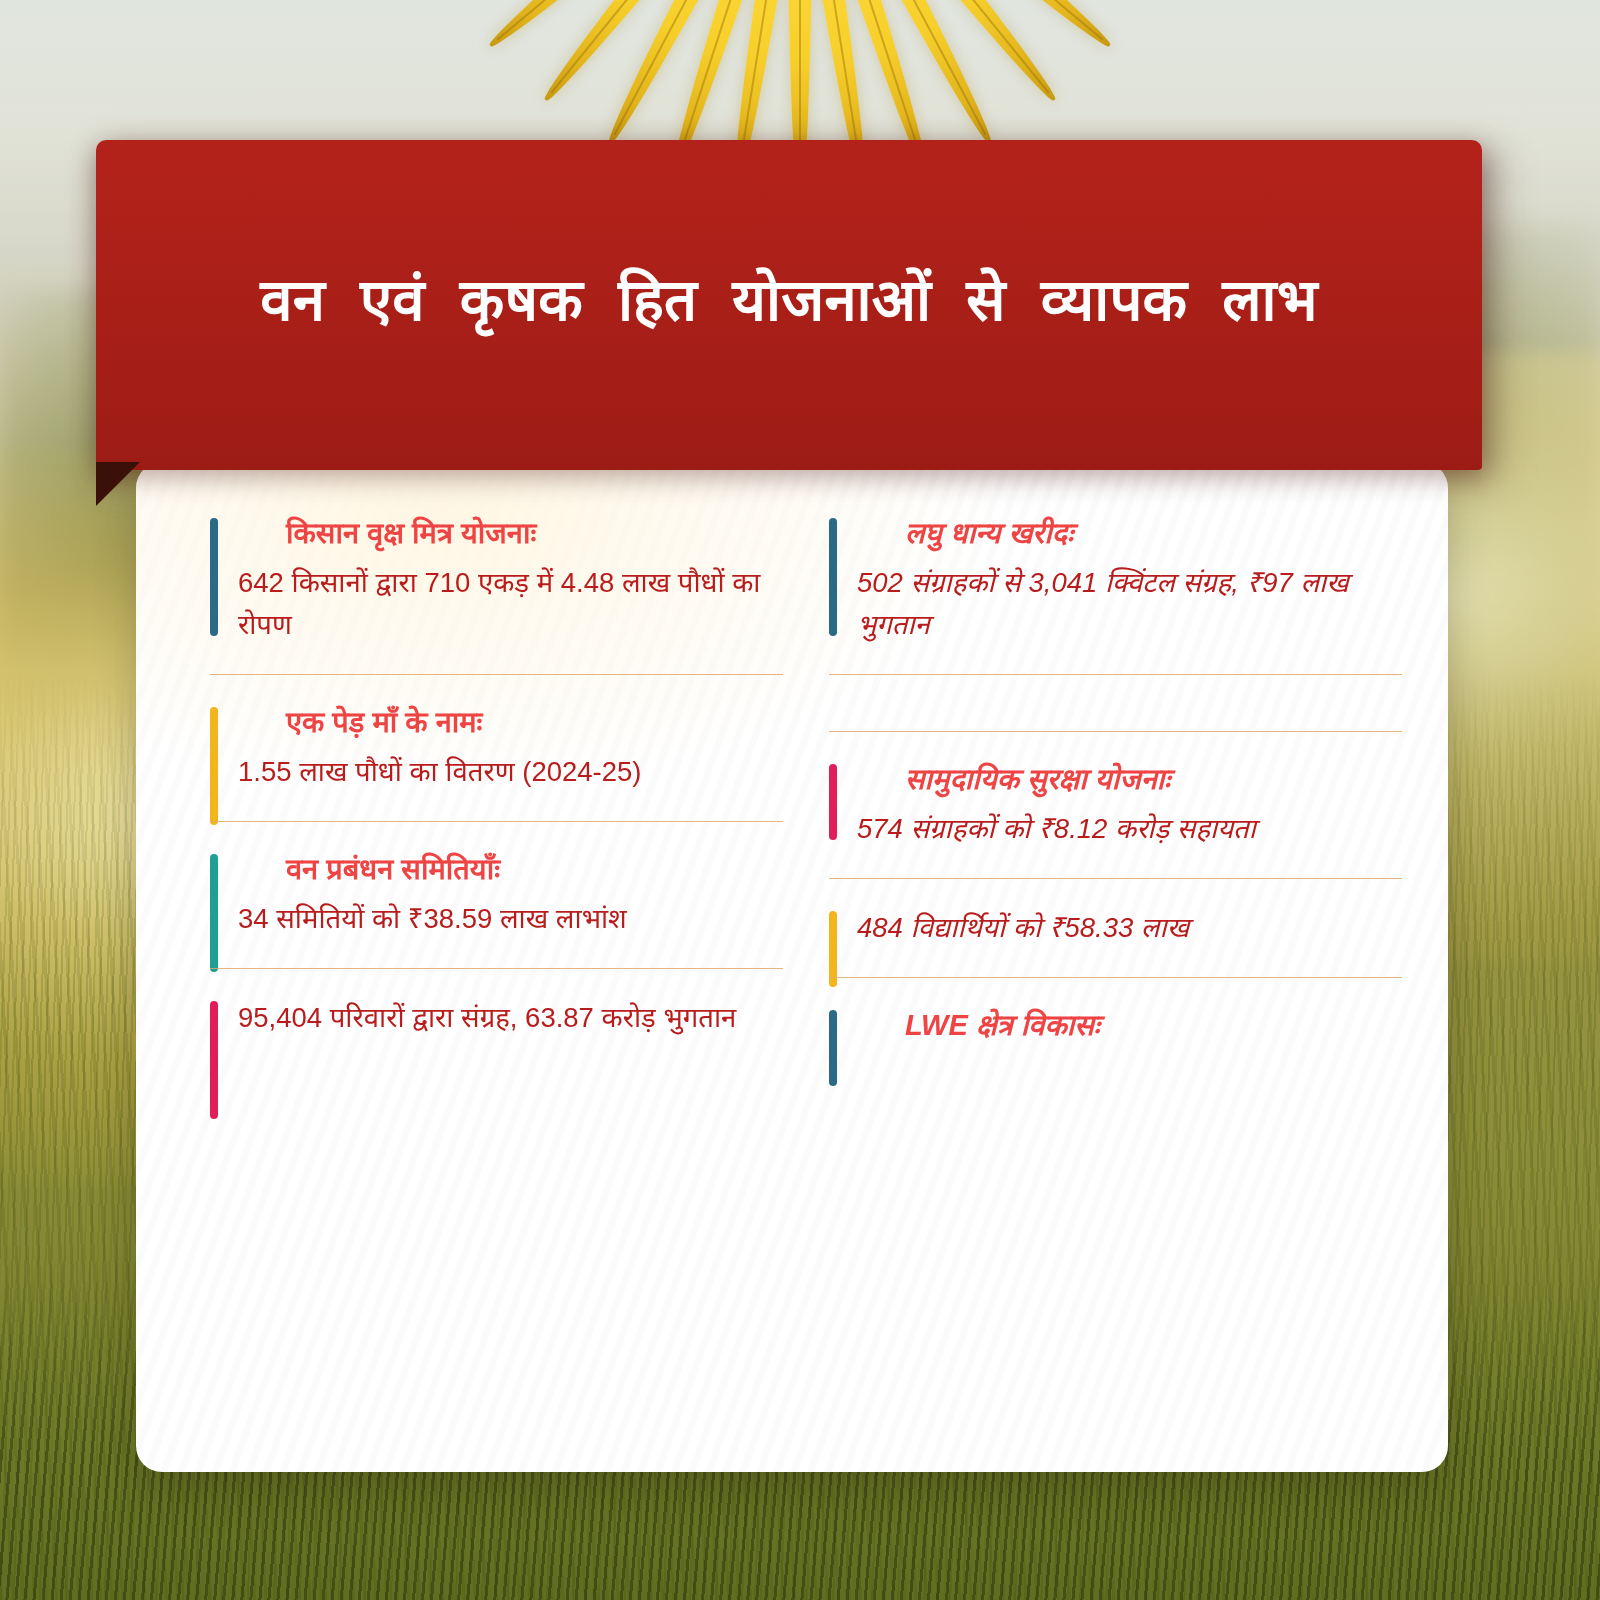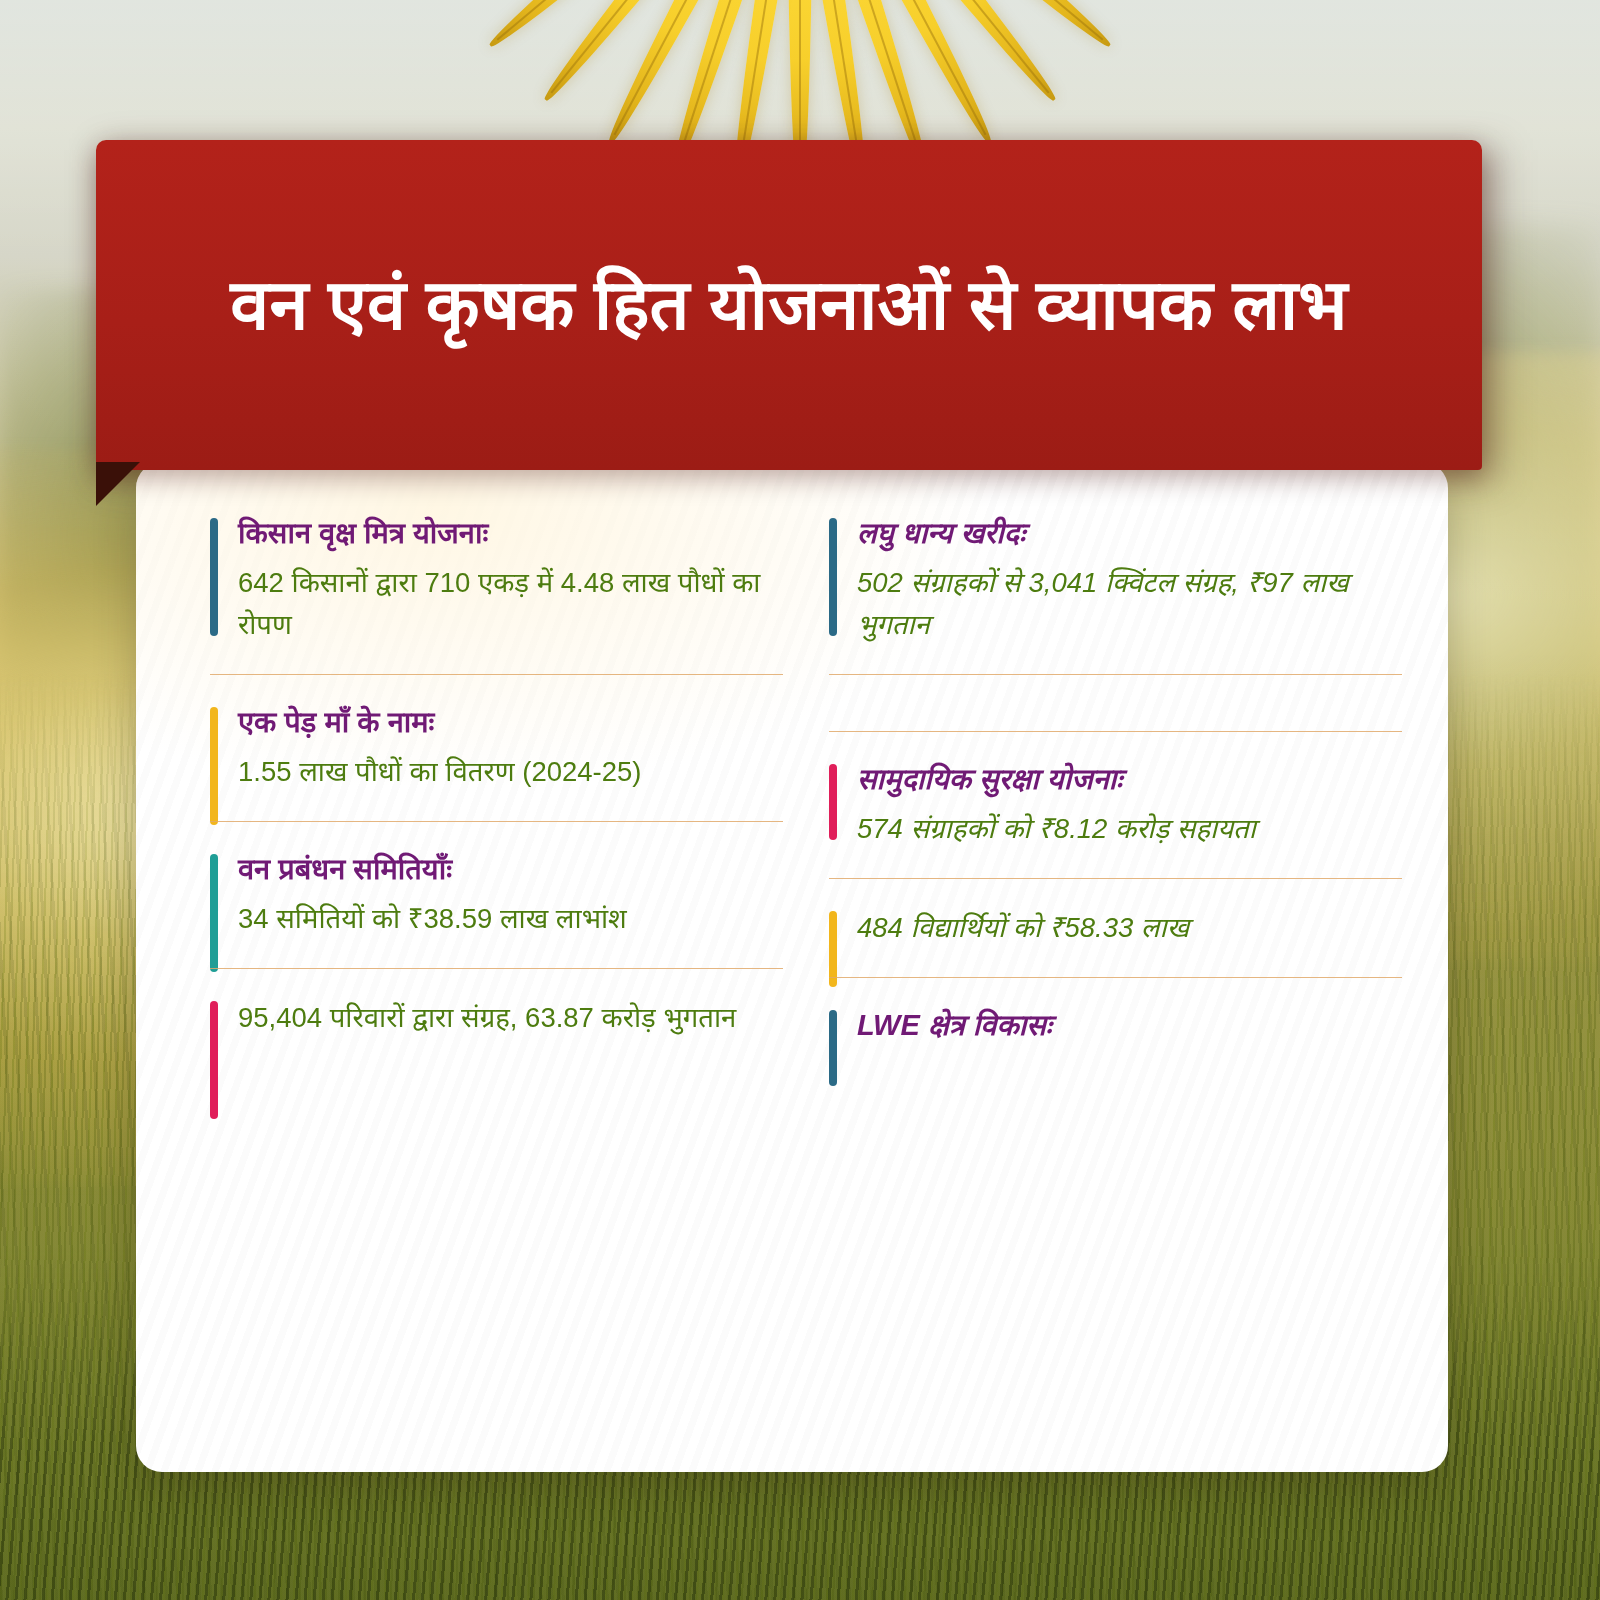--- a/index.html
+++ b/index.html
@@ -201,23 +201,23 @@
     left: 96px;
     top: 462px;
     width: 44px;
     height: 44px;
     background: #3a1008;
     clip-path: polygon(0 0, 100% 0, 0 100%);
     z-index: 7;
   }
   .title-line {
     color: #ffffff;
-    font-family: Liberation Sans, sans-serif;
+    font-family: Liberation Mono, monospace;
     font-weight: bold;
-    font-size: 70px;
+    font-size: 58px;
     line-height: 1.24;
     letter-spacing: 0.2px;
     text-align: left;
     white-space: nowrap;
   }
 
   
   .card {
     position: absolute;
     left: 136px;
@@ -270,29 +270,30 @@
   }
   .bar {
     position: absolute;
     left: 0;
     top: 4px;
     width: 8px;
     border-radius: 4px;
     background: #2b6a86;
   }
   .item-title {
-    color: #701a75;
+    color: #ef4444;
     font-weight: bold;
     font-size: 29px;
     line-height: 1.32;
     margin-bottom: 10px;
     white-space: nowrap;
+    margin-left: 48px;
   }
   .item-text {
-    color: #4d7c0f;
+    color: #b91c1c;
     font-size: 27.5px;
     line-height: 1.52;
     max-width: 560px;
   }
   .divider {
     height: 1px;
     background: #e0a96b;
     margin: 28px 0 28px 0;
     opacity: 0.85;
   }

